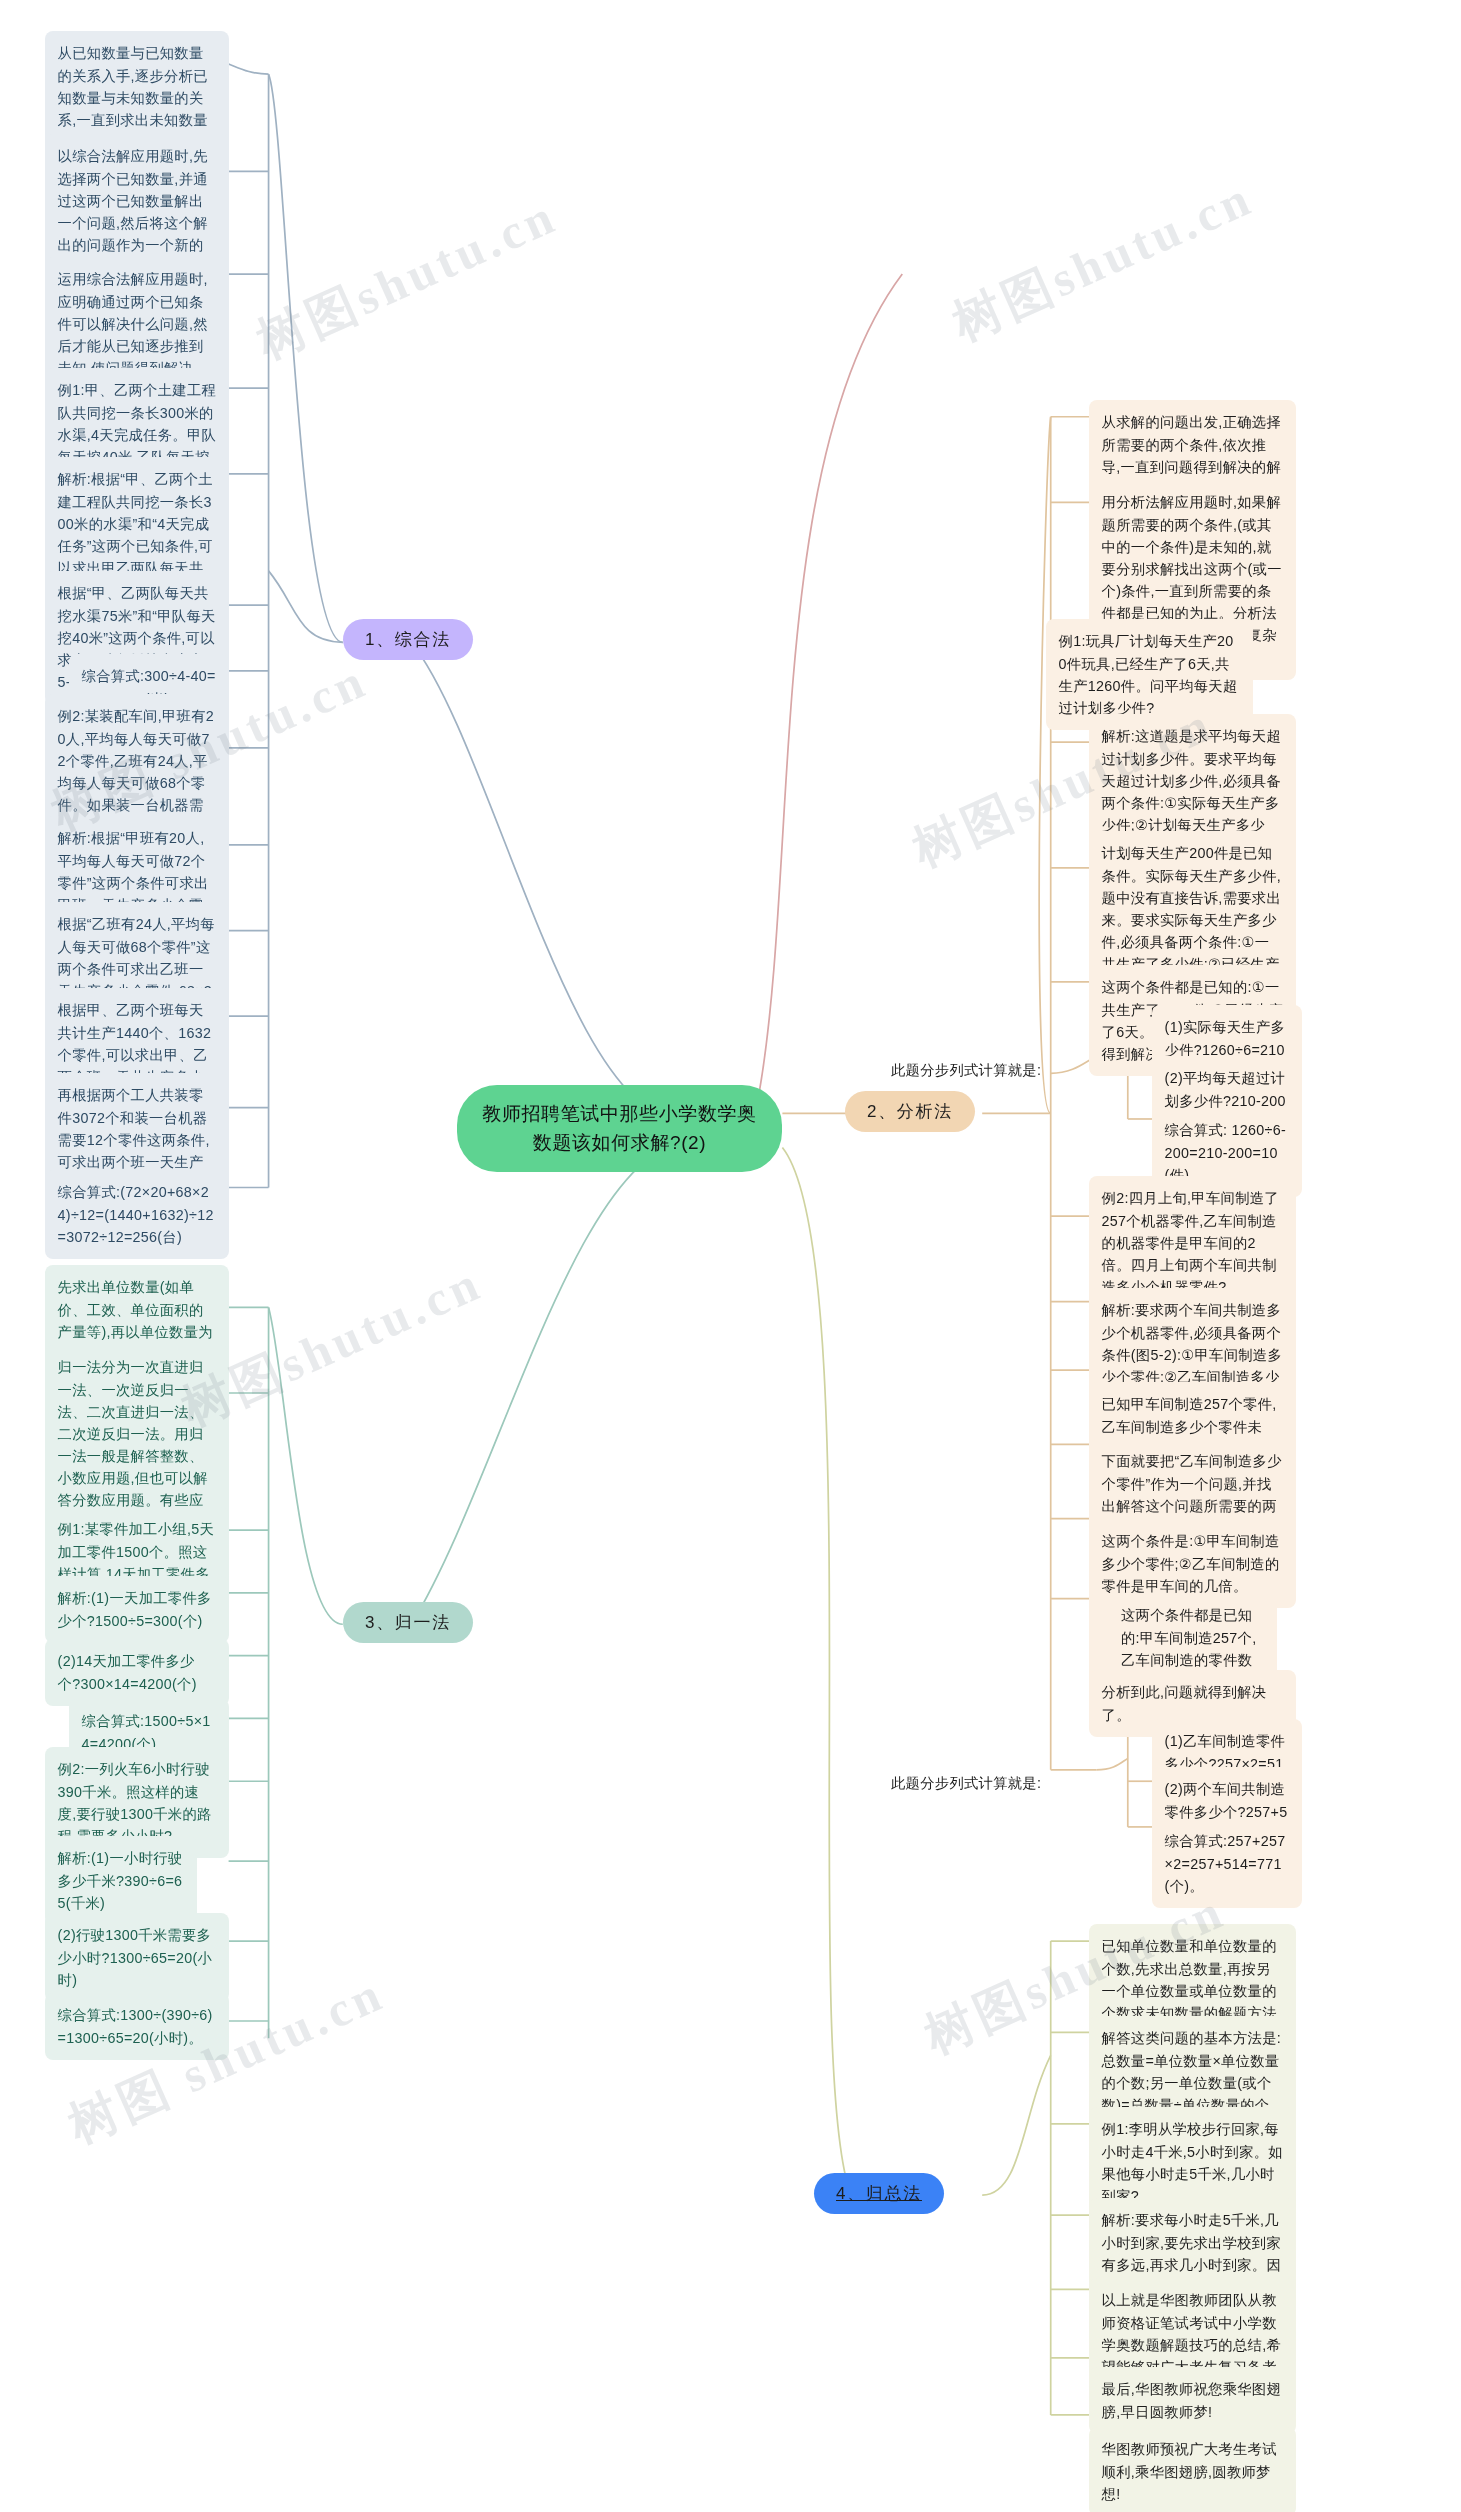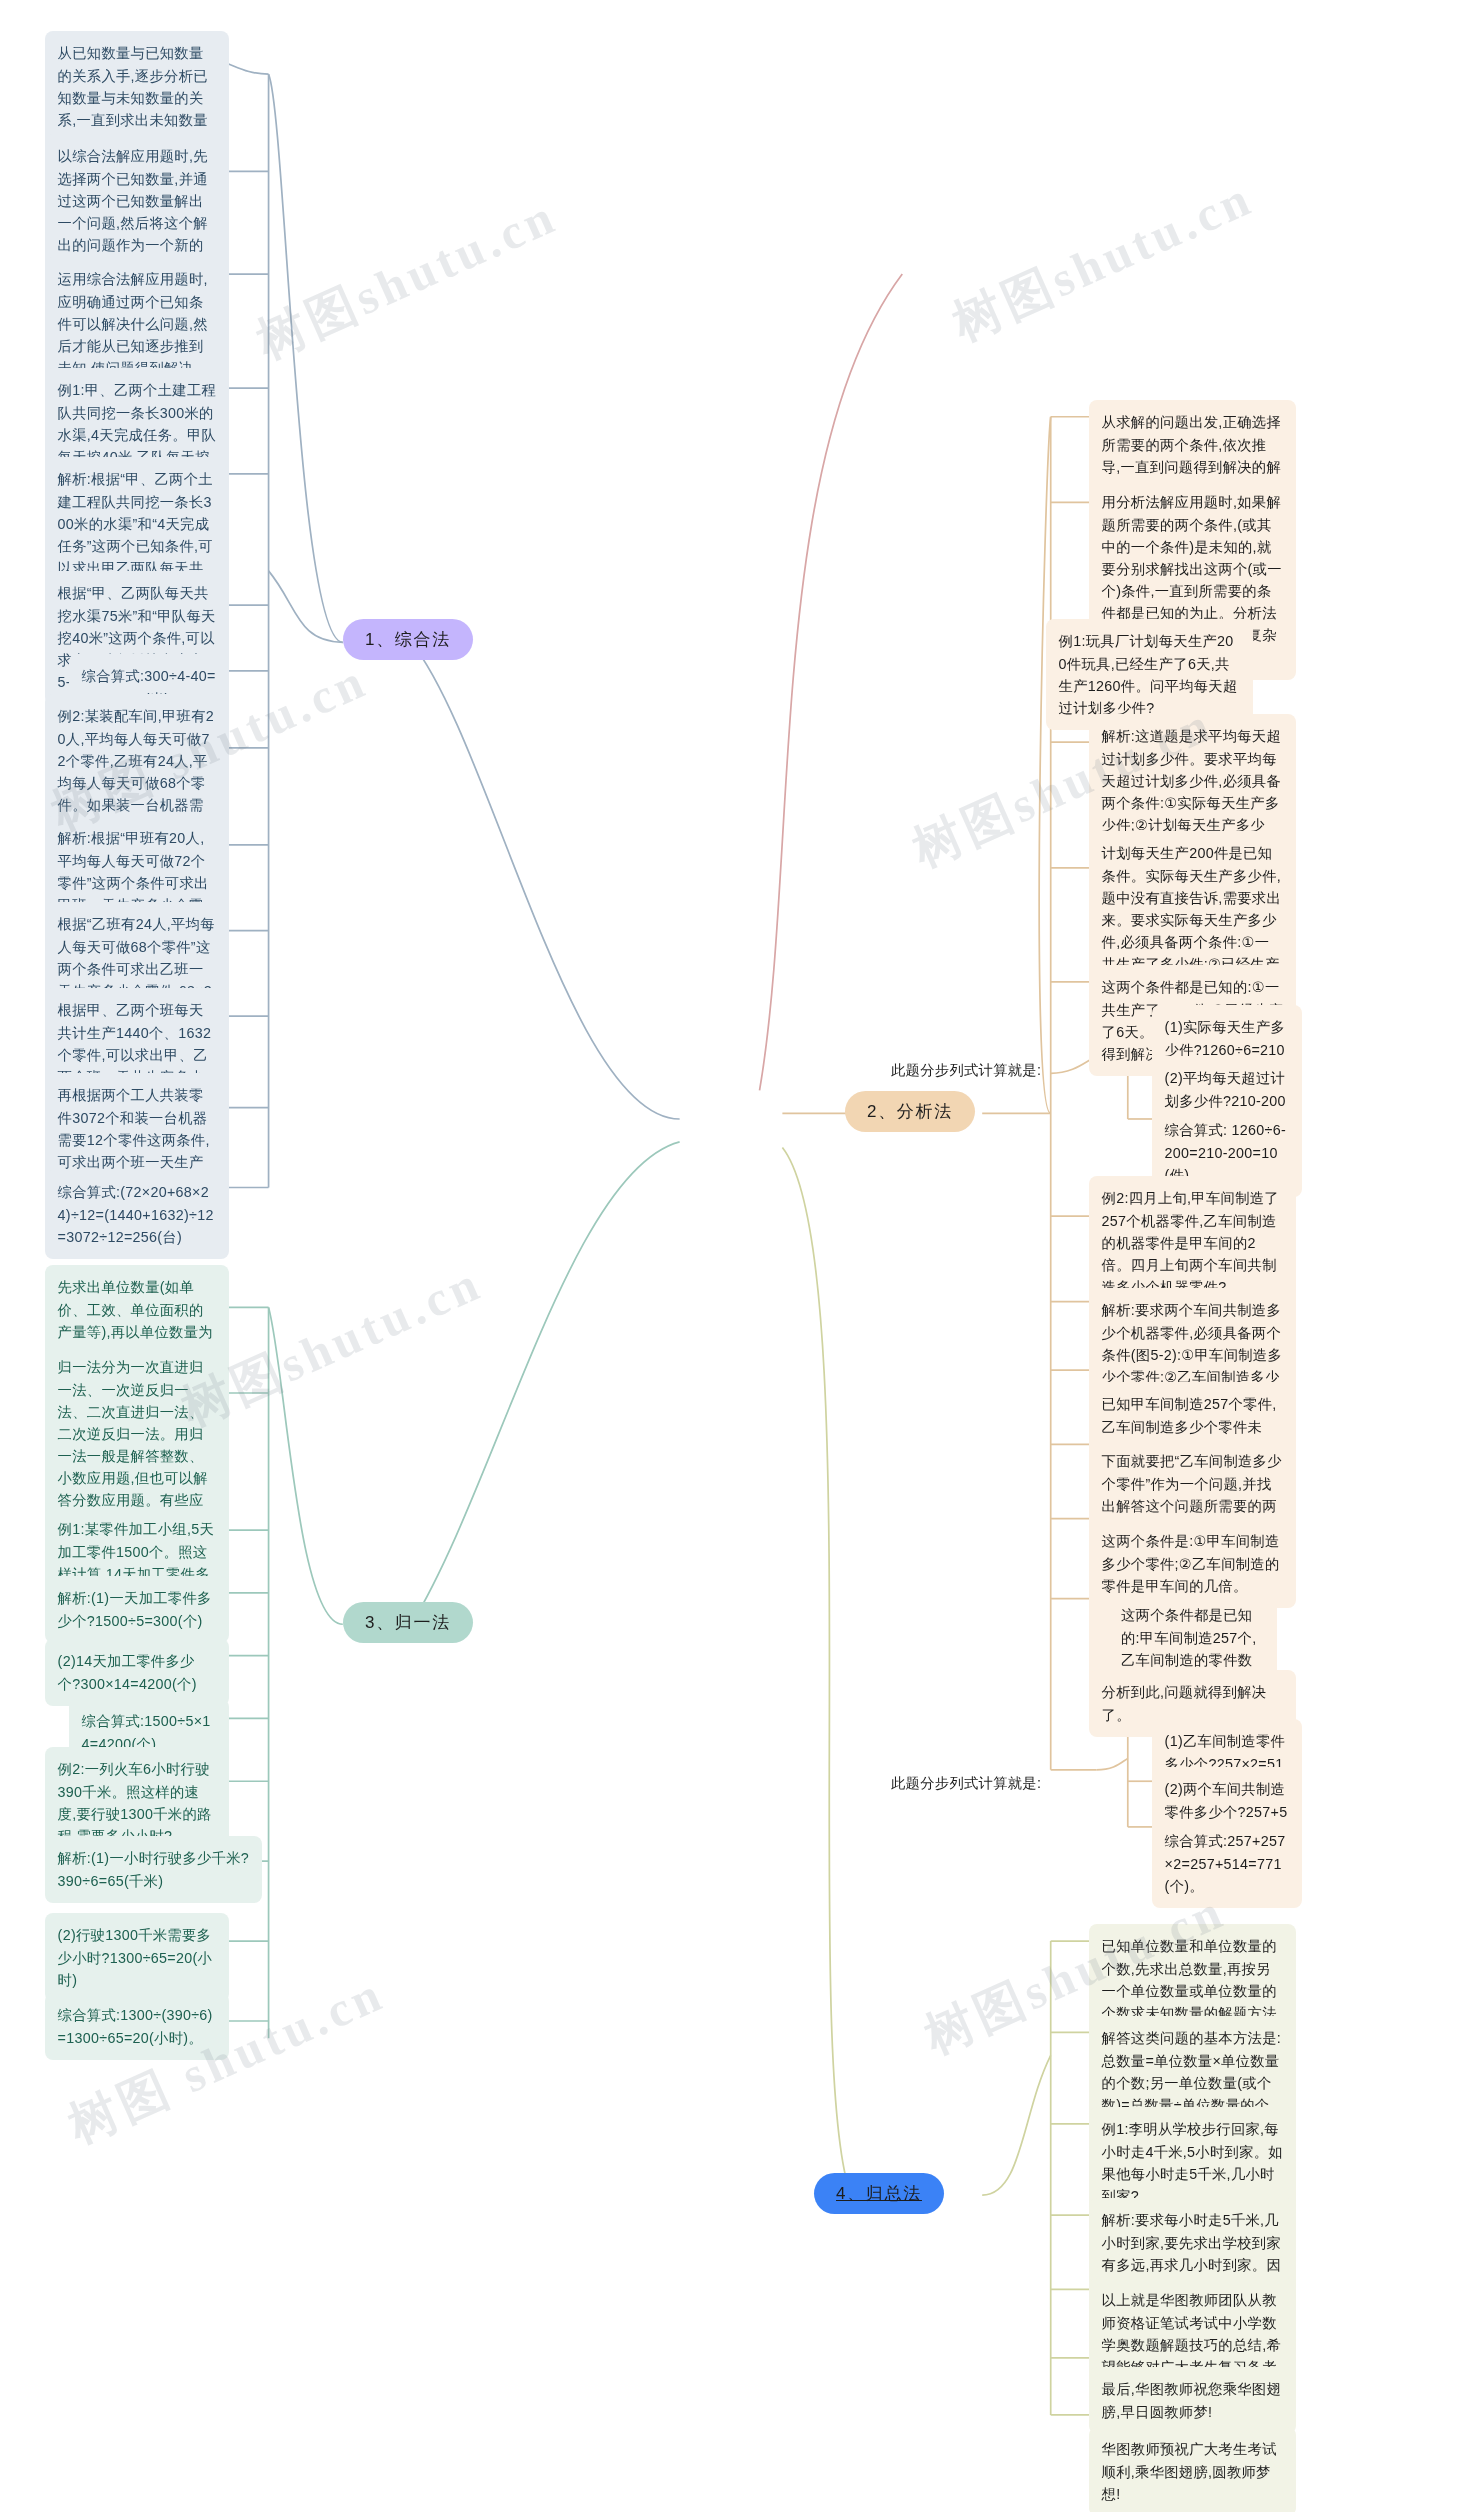--- a/index.html
+++ b/index.html
@@ -153,20 +153,23 @@
       <path d="M1840,3560 C1870,3560 1890,3560 1910,3560" stroke="#cfd3a0"></path>
       <path d="M1840,3720 C1870,3720 1890,3720 1910,3720" stroke="#cfd3a0"></path>
       <path d="M1840,3880 C1870,3880 1890,3880 1910,3880" stroke="#cfd3a0"></path>
       <path d="M1840,4010 C1870,4010 1890,4010 1910,4010" stroke="#cfd3a0"></path>
       <path d="M1840,4130 C1870,4130 1890,4130 1910,4130" stroke="#cfd3a0"></path>
       <path d="M1840,4230 C1870,4230 1890,4230 1910,4230" stroke="#cfd3a0"></path>
     </g>
   </svg>
 
 
+  <div id="root-node" class="node" style="left:457px;top:1085px;width:325px;">
+    <span>教师招聘笔试中那些小学数学奥数题该如何求解?(2)</span>
+  </div>
 
   <div class="node pill c1-pill" style="left:343px;top:619px;">
     <span>1、综合法</span>
   </div>
   <div class="node pill c2-pill" style="left:845px;top:1091px;">
     <span>2、分析法</span>
   </div>
   <div class="node pill c3-pill" style="left:343px;top:1602px;">
     <span>3、归一法</span>
   </div>
@@ -188,21 +191,21 @@
   <div class="node leaf c1-leaf" style="left:45px;top:1073px;width:184px;"><span>再根据两个工人共装零件3072个和装一台机器需要12个零件这两条件,可求出两个班一天生产的零件可以装多少台机器:3072÷12=256(台)</span></div>
   <div class="node leaf c1-leaf" style="left:45px;top:1170px;width:184px;"><span>综合算式:(72×20+68×24)÷12=(1440+1632)÷12=3072÷12=256(台)</span></div>
 
   <div class="node leaf c3-leaf" style="left:45px;top:1265px;width:184px;"><span>先求出单位数量(如单价、工效、单位面积的产量等),再以单位数量为标准,计算出所求数量的解题方法叫做归一法。</span></div>
   <div class="node leaf c3-leaf" style="left:45px;top:1345px;width:184px;"><span>归一法分为一次直进归一法、一次逆反归一法、二次直进归一法、二次逆反归一法。用归一法一般是解答整数、小数应用题,但也可以解答分数应用题。有些应用题用其它方法解答比较麻烦,不易懂,用归一法解则简单,容易懂。</span></div>
   <div class="node leaf c3-leaf" style="left:45px;top:1507px;width:184px;"><span>例1:某零件加工小组,5天加工零件1500个。照这样计算,14天加工零件多少个?</span></div>
   <div class="node leaf c3-leaf" style="left:45px;top:1576px;width:184px;"><span>解析:(1)一天加工零件多少个?1500÷5=300(个)</span></div>
   <div class="node leaf c3-leaf" style="left:45px;top:1639px;width:184px;"><span>(2)14天加工零件多少个?300×14=4200(个)</span></div>
   <div class="node leaf c3-leaf" style="left:69px;top:1699px;width:160px;"><span>综合算式:1500÷5×14=4200(个)。</span></div>
   <div class="node leaf c3-leaf" style="left:45px;top:1747px;width:184px;"><span>例2:一列火车6小时行驶390千米。照这样的速度,要行驶1300千米的路程,需要多少小时?</span></div>
-  <div class="node leaf c3-leaf" style="left:45px;top:1836px;width:217px;"><span>解析:(1)一小时行驶多少千米?390÷6=65(千米)</span></div>
+  <div class="node leaf c3-leaf" style="left:45px;top:1836px;width:152px;"><span>解析:(1)一小时行驶多少千米?390÷6=65(千米)</span></div>
   <div class="node leaf c3-leaf" style="left:45px;top:1913px;width:184px;"><span>(2)行驶1300千米需要多少小时?1300÷65=20(小时)</span></div>
   <div class="node leaf c3-leaf" style="left:45px;top:1993px;width:184px;"><span>综合算式:1300÷(390÷6)=1300÷65=20(小时)。</span></div>
 
   <div class="node leaf c2-leaf" style="left:1089px;top:400px;width:207px;"><span>从求解的问题出发,正确选择所需要的两个条件,依次推导,一直到问题得到解决的解题方法叫分析法。</span></div>
   <div class="node leaf c2-leaf" style="left:1089px;top:480px;width:207px;"><span>用分析法解应用题时,如果解题所需要的两个条件,(或其中的一个条件)是未知的,就要分别求解找出这两个(或一个)条件,一直到所需要的条件都是已知的为止。分析法适于解答数量关系比较复杂的应用题。</span></div>
   <div class="node leaf c2-leaf" style="left:1046px;top:619px;width:207px;"><span>例1:玩具厂计划每天生产200件玩具,已经生产了6天,共生产1260件。问平均每天超过计划多少件?</span></div>
   <div class="node leaf c2-leaf" style="left:1089px;top:714px;width:207px;"><span>解析:这道题是求平均每天超过计划多少件。要求平均每天超过计划多少件,必须具备两个条件:①实际每天生产多少件;②计划每天生产多少件。</span></div>
   <div class="node leaf c2-leaf" style="left:1089px;top:831px;width:207px;"><span>计划每天生产200件是已知条件。实际每天生产多少件,题中没有直接告诉,需要求出来。要求实际每天生产多少件,必须具备两个条件:①一共生产了多少件;②已经生产了多少天。</span></div>
   <div class="node leaf c2-leaf" style="left:1089px;top:965px;width:207px;"><span>这两个条件都是已知的:①一共生产了1260件;②已经生产了6天。分析到这里,问题就得到解决了。</span></div>
 

